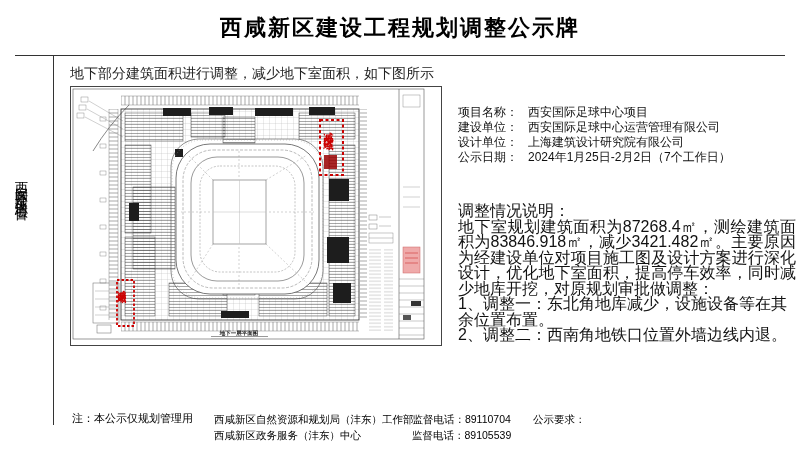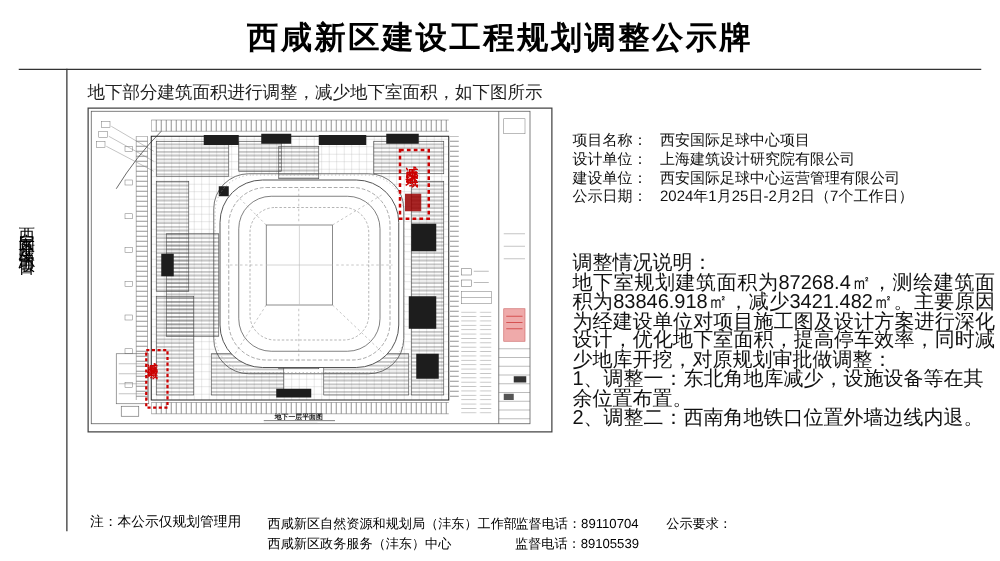--- a/index.html
+++ b/index.html
@@ -2,21 +2,21 @@
 <html><head>
 <meta charset="utf-8">
 <style>
   * { margin: 0; padding: 0; box-sizing: border-box; }
   html, body { width: 800px; height: 449px; background: #ffffff; overflow: hidden;
     font-family: "Liberation Sans", sans-serif; color: #111; }
   .abs { position: absolute; }
   #board { position: relative; width: 800px; height: 449px; background: #fff; }
 
   #page-title { left: 0; top: 13px; width: 800px; text-align: center;
-    font-size: 25px; font-weight: 600; letter-spacing: 2px; color: #000; }
+    font-size: 22px; font-weight: 600; letter-spacing: 2px; color: #000; }
 
   .hline { left: 15px; top: 55px; width: 770px; height: 1px; background: #333; }
   .vline { left: 53px; top: 55px; width: 1px; height: 370px; background: #333; }
 
   #left-label { left: 12px; top: 172px; height: 160px;
     writing-mode: vertical-rl; text-orientation: upright;
     font-size: 13px; letter-spacing: 3px; color: #000; }
 
   #drawing-note { left: 70px; top: 65px; font-size: 14px; color: #222; }
 
@@ -233,26 +233,26 @@
     <div class="reduce-label" id="reduce-label-ne">减少区域</div>
     <div class="reduce-label" id="reduce-label-sw">减少区域</div>
   </div>
 
   <div class="abs" id="info-panel">
     <div class="info-row">
       <span class="lbl">项目名称：</span>
       <span>西安国际足球中心项目</span>
     </div>
     <div class="info-row">
+      <span class="lbl">建设单位：</span>
+      <span>西安国际足球中心运营管理有限公司</span>
+    </div>
+    <div class="info-row">
       <span class="lbl">设计单位：</span>
       <span>上海建筑设计研究院有限公司</span>
-    </div>
-    <div class="info-row">
-      <span class="lbl">建设单位：</span>
-      <span>西安国际足球中心运营管理有限公司</span>
     </div>
     <div class="info-row">
       <span class="lbl">公示日期：</span>
       <span>2024年1月25日-2月2日（7个工作日）</span>
     </div>
   </div>
 
   <div class="abs" id="adjust-panel">
     <div>调整情况说明：</div>
     <div id="adjust-body">地下室规划建筑面积为87268.4㎡，测绘建筑面积为83846.918㎡，减少3421.482㎡。主要原因为经建设单位对项目施工图及设计方案进行深化设计，优化地下室面积，提高停车效率，同时减少地库开挖，对原规划审批做调整：</div>

